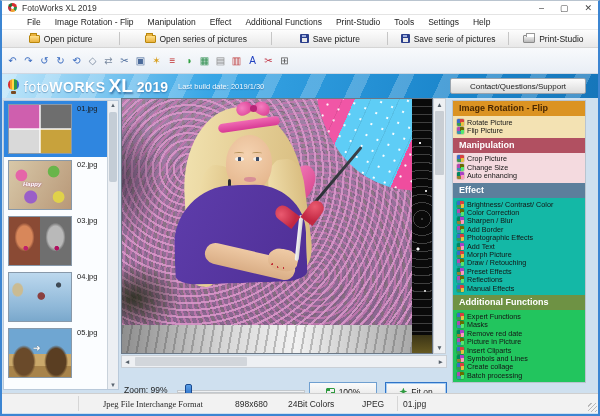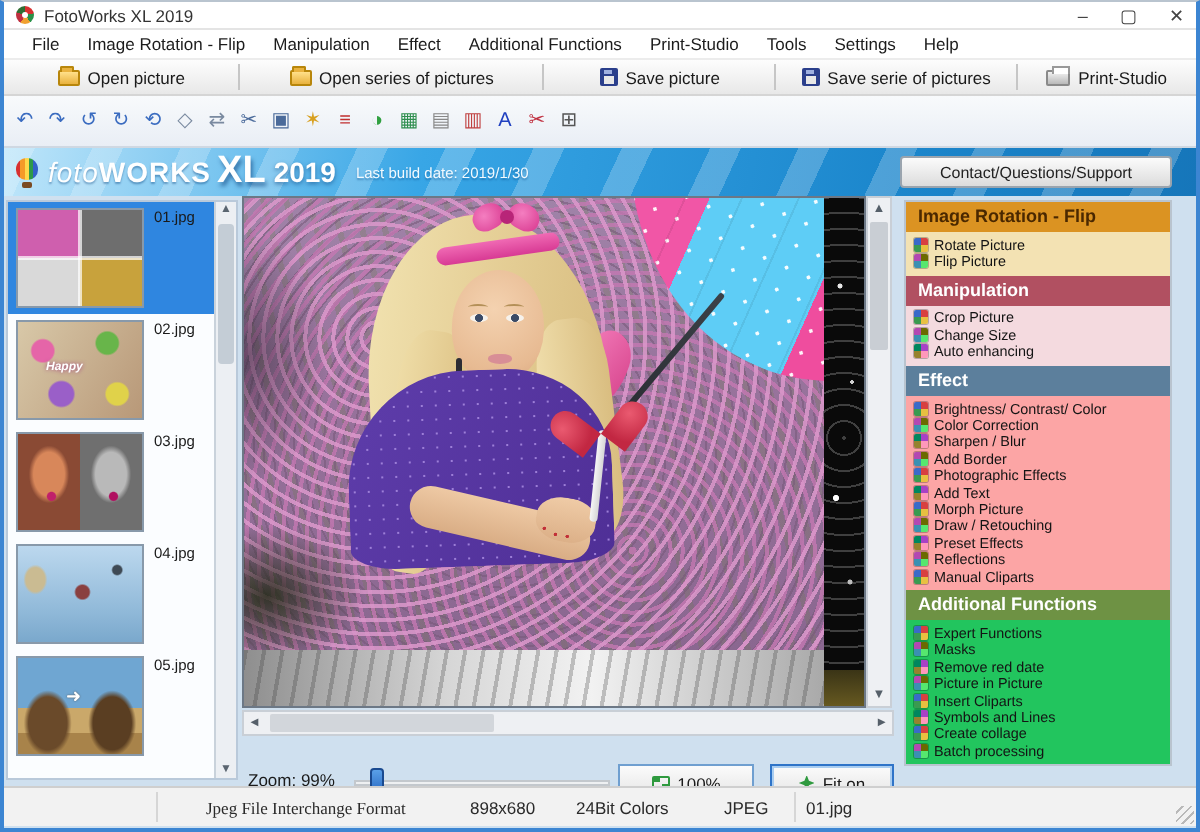--- a/index.html
+++ b/index.html
@@ -8,21 +8,21 @@
 
   
   .titlebar{position:relative;height:14px;background:#ffffff;display:flex;align-items:center;padding:0 6px;border-bottom:1px solid #e4e4e4;}
   .app-icon{width:9px;height:9px;border-radius:50%;background:conic-gradient(#d83030 0 22%,#2a9148 22% 40%,#f0a030 40% 58%,#c03040 58% 80%,#2f6e32 80% 100%);margin-right:5px;position:relative;}
   .app-icon::after{content:"";position:absolute;left:3px;top:3px;width:3px;height:3px;border-radius:50%;background:#fff;}
   .title-text{font-size:8.5px;color:#333;}
   .win-controls{margin-left:auto;display:flex;gap:16px;align-items:center;}
   .win-btn{font-size:9px;color:#444;line-height:10px;cursor:default;}
 
   
-  .menubar{height:15px;background:#fff;display:flex;align-items:center;padding:0 7px;border-bottom:1px solid #ececec;white-space:nowrap;overflow:hidden;}
+  .menubar{height:15px;background:#fff;display:flex;align-items:center;padding:0 18px;border-bottom:1px solid #ececec;white-space:nowrap;overflow:hidden;}
   .menu-item{font-size:8.5px;color:#1c1c1c;padding:0 7px;line-height:15px;}
 
   
   .toolbar{height:18px;background:linear-gradient(#fdfdfd,#e8e8e8);display:flex;align-items:stretch;border-bottom:1px solid #d5d5d5;overflow:hidden;}
   .tb-cell{display:flex;align-items:center;justify-content:center;gap:4px;white-space:nowrap;}
   .tb-sep{width:1px;background:#c6c6c6;margin:2px 0;}
   .tb-label{font-size:8.5px;color:#1a1a1a;}
   .i-folder{width:11px;height:8px;background:linear-gradient(#ffe08a,#e9b23e);border:1px solid #b8860b;border-radius:1px;position:relative;}
   .i-folder::before{content:"";position:absolute;left:0;top:-3px;width:5px;height:2px;background:#e9b23e;border:1px solid #b8860b;border-bottom:none;border-radius:1px 1px 0 0;}
   .i-floppy{width:9px;height:9px;background:#2b3f8c;position:relative;border-radius:1px;}
@@ -38,21 +38,21 @@
   
   .logoband{position:relative;height:24px;background:
      repeating-linear-gradient(115deg,rgba(255,255,255,.22) 0 14px,rgba(255,255,255,0) 14px 40px),
      linear-gradient(100deg,#bfe6fa,#38a6e6 35%,#1b86cc 75%,#1676ba);
      display:flex;align-items:center;padding:0 6px;overflow:hidden;}
   .balloon{width:11px;height:15px;position:relative;margin-right:5px;flex:0 0 auto;}
   .balloon::before{content:"";position:absolute;left:0;top:0;width:11px;height:11px;border-radius:50% 50% 46% 46%;
      background:linear-gradient(90deg,#d83030 0 20%,#f59a28 20% 40%,#ffd84a 40% 58%,#2f9a48 58% 78%,#3462c8 78% 100%);}
   .balloon::after{content:"";position:absolute;left:3px;bottom:0;width:5px;height:3px;background:#7a4a22;border-radius:1px;}
   .brand{display:flex;align-items:baseline;color:#fff;}
-  .brand-foto{font-style:italic;font-size:14px;letter-spacing:.5px;text-shadow:0 1px 1px rgba(0,60,120,.4);}
+  .brand-foto{font-size:14px;letter-spacing:.5px;text-shadow:0 1px 1px rgba(0,60,120,.4);}
   .brand-works{font-weight:bold;font-size:14px;letter-spacing:.5px;text-shadow:0 1px 1px rgba(0,60,120,.4);}
   .brand-xl{font-weight:bold;font-size:19px;margin-left:3px;text-shadow:1px 2px 2px rgba(0,50,110,.55);}
   .brand-year{font-weight:bold;font-size:14px;margin-left:4px;text-shadow:0 1px 2px rgba(0,50,110,.5);}
   .build-date{font-size:7.5px;color:#f2faff;margin-left:10px;text-shadow:0 1px 1px rgba(0,60,120,.4);}
   .support-btn{position:absolute;right:12px;top:4px;width:136px;height:16px;background:linear-gradient(#fbfbfb,#dcdcdc);border:1px solid #9aa4ae;border-radius:2px;font-size:8px;color:#222;display:flex;align-items:center;justify-content:center;}
 
   
   .workspace{position:relative;height:295px;background:#cfe0ef;}
 
   
@@ -391,21 +391,21 @@
               <span class="sec-label">Change Size</span>
             </div>
             <div class="sec-item">
               <span class="sec-icn"></span>
               <span class="sec-label">Auto enhancing</span>
             </div>
           </div>
         </div>
         <div class="section">
           <div class="sec-header" style="background: rgb(92, 127, 156); color: rgb(255, 255, 255);">Effect</div>
-          <div class="sec-body" style="background: #fca5a5;">
+          <div class="sec-body" style="background: #14b8a6;">
             <div class="sec-item">
               <span class="sec-icn"></span>
               <span class="sec-label">Brightness/ Contrast/ Color</span>
             </div>
             <div class="sec-item">
               <span class="sec-icn"></span>
               <span class="sec-label">Color Correction</span>
             </div>
             <div class="sec-item">
               <span class="sec-icn"></span>
@@ -434,21 +434,21 @@
             <div class="sec-item">
               <span class="sec-icn"></span>
               <span class="sec-label">Preset Effects</span>
             </div>
             <div class="sec-item">
               <span class="sec-icn"></span>
               <span class="sec-label">Reflections</span>
             </div>
             <div class="sec-item">
               <span class="sec-icn"></span>
-              <span class="sec-label">Manual Cliparts</span>
+              <span class="sec-label">Manual Effects</span>
             </div>
           </div>
         </div>
         <div class="section">
           <div class="sec-header" style="background: rgb(110, 146, 68); color: rgb(255, 255, 255);">Additional Functions</div>
           <div class="sec-body" style="background: #22c55e;">
             <div class="sec-item">
               <span class="sec-icn"></span>
               <span class="sec-label">Expert Functions</span>
             </div>

